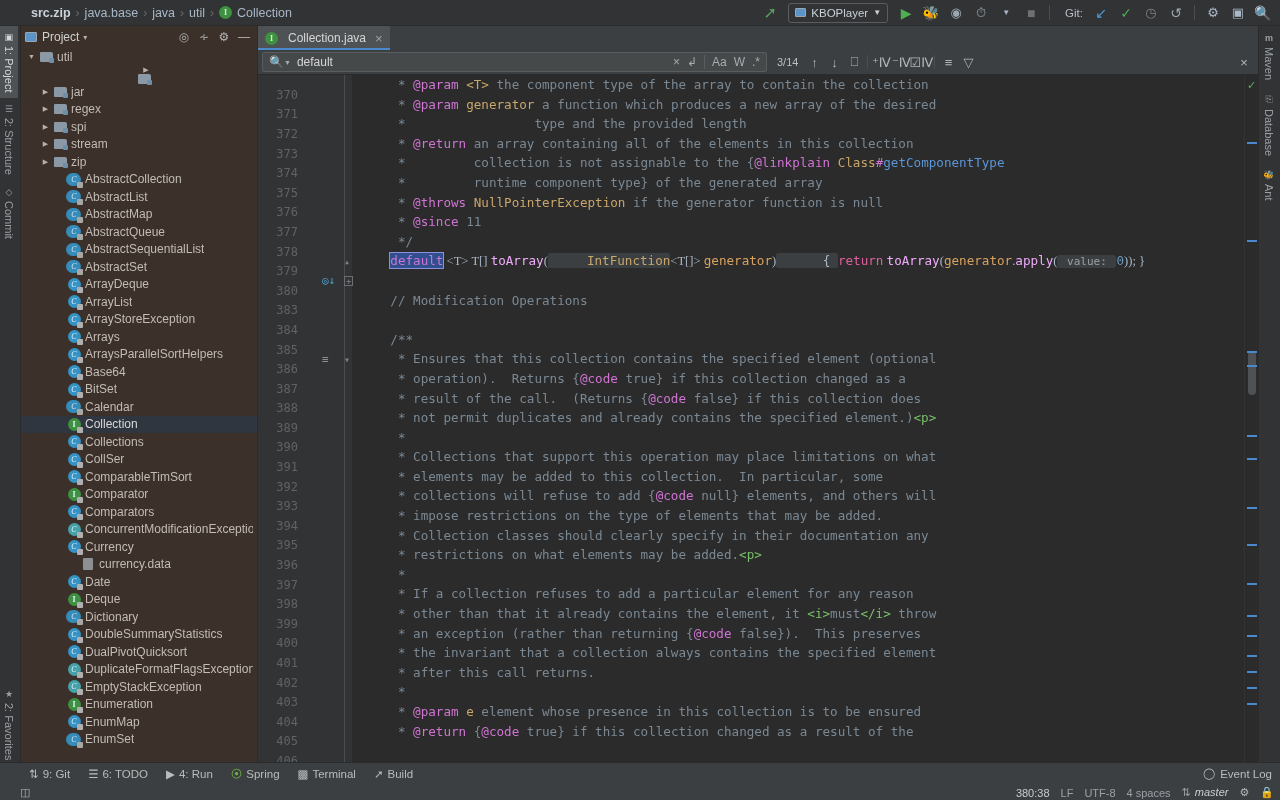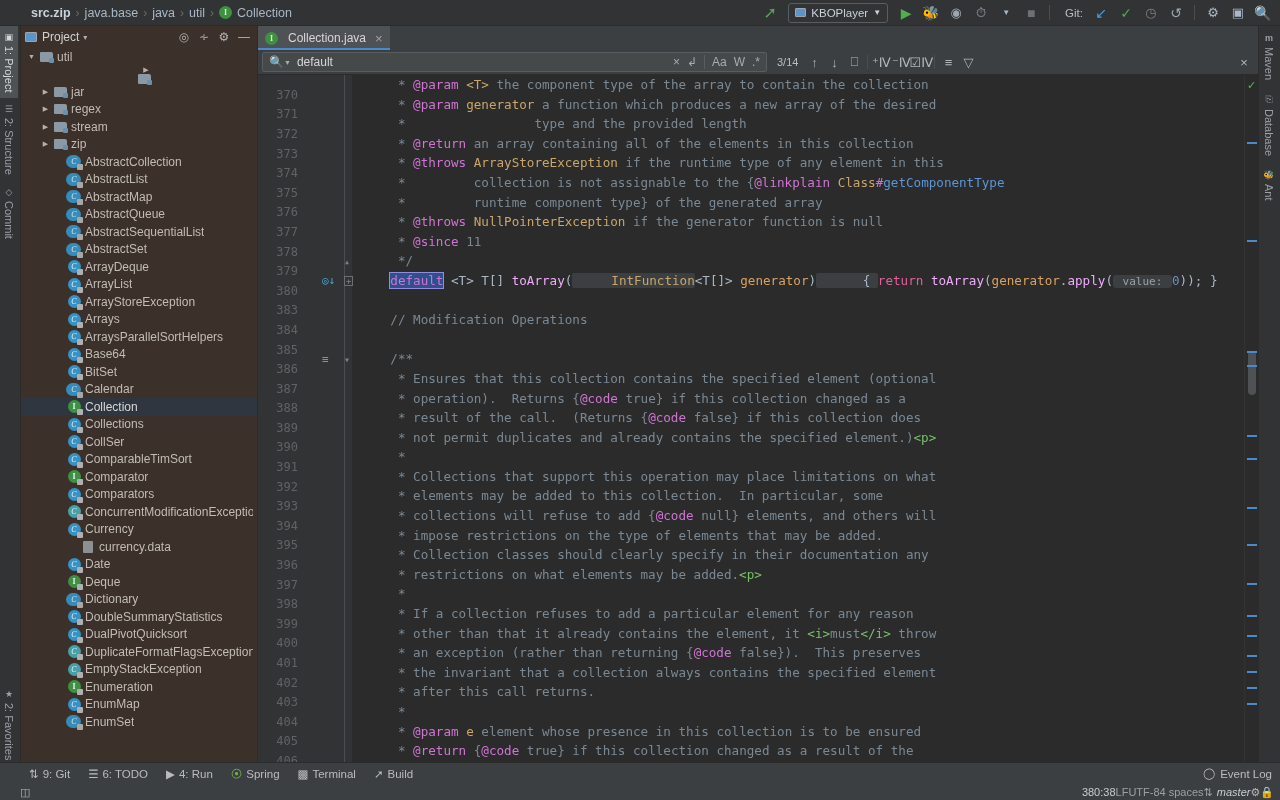--- a/index.html
+++ b/index.html
@@ -152,21 +152,21 @@
   }
   .cline { height: 19.6px; line-height: 19.6px; white-space: pre; padding-left: 8px; color: #a9b7c6; }
 
   
   .c-doc { color: #7a8894; }
   .c-tag { color: #cf74d3; }
   .c-val { color: #c9a66b; }
   .c-link { color: #5c95d6; text-align: right; }
   .c-html { color: #79c16a; }
   .c-kw2 { color: #e05f9e; }
-  .c-type { color: #a9b7c6; }
+  .c-type { color: #a9b7c6; font-family: Liberation Serif, serif; }
   .c-meth { color: #f0abfc; }
   .c-param { color: #d9a15f; }
   .c-num { color: #6897bb; }
   .hl-search { background: #2f4f8f; outline: 1px solid #8e8edd; color: #cf74d3; }
   .chip {
     background: #3b3f41; color: #9aa0a6; border-radius: 3px; padding: 0 3px;
     font-size: 11px;
   }
   .fold-dot { background:#3b3f41; border-radius:2px;padding-left:39px; }
 
@@ -188,21 +188,21 @@
     background: #3c3f41; display: flex; align-items: center; padding-left: 20px;
     border-top: 1px solid #2b2b2b;
   }
   .tw-item { display: flex; align-items: center; gap: 4px; color: #bbbbbb; font-size: 11.5px; padding: 0 9px;}
   .tw-right { margin-left: auto; display:flex; align-items:center; gap:5px; padding-right:8px;}
   .statusbar {
     position: absolute; left: 0; bottom: 0; width: 1280px; height: 16px;
     background: #3c3f41; display: flex; align-items: center; padding: 0 6px;
     font-size: 11px; color: #9aa0a6;
   }
-  .sb-right { margin-left: auto; display: flex; align-items: center; }
+  .sb-right { margin-left: auto; display: flex; align-items: flex-end; gap: 11px; }
   .sb-pos { color: #c6ccd2; }
   .sb-ico { color: #b0b6bb; font-size: 11px; display:flex; align-items:center;}
 </style>
 </head>
 <body>
 
 <div class="topbar">
   <div class="breadcrumb">
     <span class="crumb bold">src.zip</span>
     <span class="crumb-sep">›</span>
@@ -310,20 +310,27 @@
           <span class="folder"></span>
         </span>
         <span class="tlabel">jar</span>
       </div>
       <div class="tnode" style="padding-left: 18px;">
         <span class="tw">▶</span>
         <span class="ticon">
           <span class="folder"></span>
         </span>
         <span class="tlabel">regex</span>
+      </div>
+      <div class="tnode" style="padding-left: 18px;">
+        <span class="tw">▶</span>
+        <span class="ticon">
+          <span class="folder"></span>
+        </span>
+        <span class="tlabel">spi</span>
       </div>
       <div class="tnode" style="padding-left: 18px;">
         <span class="tw">▶</span>
         <span class="ticon">
           <span class="folder"></span>
         </span>
         <span class="tlabel">stream</span>
       </div>
       <div class="tnode" style="padding-left: 18px;">
         <span class="tw">▶</span>
@@ -753,21 +760,20 @@
         <div class="gline">
           <span class="gnum">406</span>
           <span class="gmark"></span>
         </div>
       </div>
     <div class="code-col" id="code">
         <div class="cline"><span class="c-doc">     * </span><span class="c-tag">@param</span><span class="c-doc"> </span><span class="c-val">&lt;T&gt;</span><span class="c-doc"> the component type of the array to contain the collection</span></div>
         <div class="cline"><span class="c-doc">     * </span><span class="c-tag">@param</span><span class="c-doc"> </span><span class="c-val">generator</span><span class="c-doc"> a function which produces a new array of the desired</span></div>
         <div class="cline"><span class="c-doc">     *                 type and the provided length</span></div>
         <div class="cline"><span class="c-doc">     * </span><span class="c-tag">@return</span><span class="c-doc"> an array containing all of the elements in this collection</span></div>
-        <div class="cline"><span class="c-doc">     * </span><span class="c-tag">@throws</span><span class="c-doc"> </span><span class="c-val">ArrayStoreException</span><span class="c-doc"> if the runtime type of any element in this</span></div>
         <div class="cline"><span class="c-doc">     *         collection is not assignable to the {</span><span class="c-tag">@linkplain</span><span class="c-doc"> </span><span class="c-val">Class</span><span class="c-tag">#</span><span class="c-link">getComponentType</span></div>
         <div class="cline"><span class="c-doc">     *         runtime component type} of the generated array</span></div>
         <div class="cline"><span class="c-doc">     * </span><span class="c-tag">@throws</span><span class="c-doc"> </span><span class="c-val">NullPointerException</span><span class="c-doc"> if the generator function is null</span></div>
         <div class="cline"><span class="c-doc">     * </span><span class="c-tag">@since</span><span class="c-doc"> 11</span></div>
         <div class="cline"><span class="c-doc">     */</span></div>
         <div class="cline"><span>    </span><span class="hl-search">default</span><span class="c-type"> &lt;T&gt; T[] </span><span class="c-meth">toArray</span><span class="c-type">(</span><span class="c-val fold-dot">IntFunction</span><span class="c-type">&lt;T[]&gt; </span><span class="c-param">generator</span><span class="c-type">)</span><span class="fold-dot"> { </span><span class="c-kw2">return</span><span class="c-type"> </span><span class="c-meth">toArray</span><span class="c-type">(</span><span class="c-param">generator</span><span class="c-type">.</span><span class="c-meth">apply</span><span class="c-type">(</span><span class="chip"> value: </span><span class="c-num">0</span><span class="c-type">)); }</span></div>
         <div class="cline">&nbsp;</div>
         <div class="cline"><span class="c-doc">    // Modification Operations</span></div>
         <div class="cline">&nbsp;</div>
         <div class="cline"><span class="c-doc">    /**</span></div>

